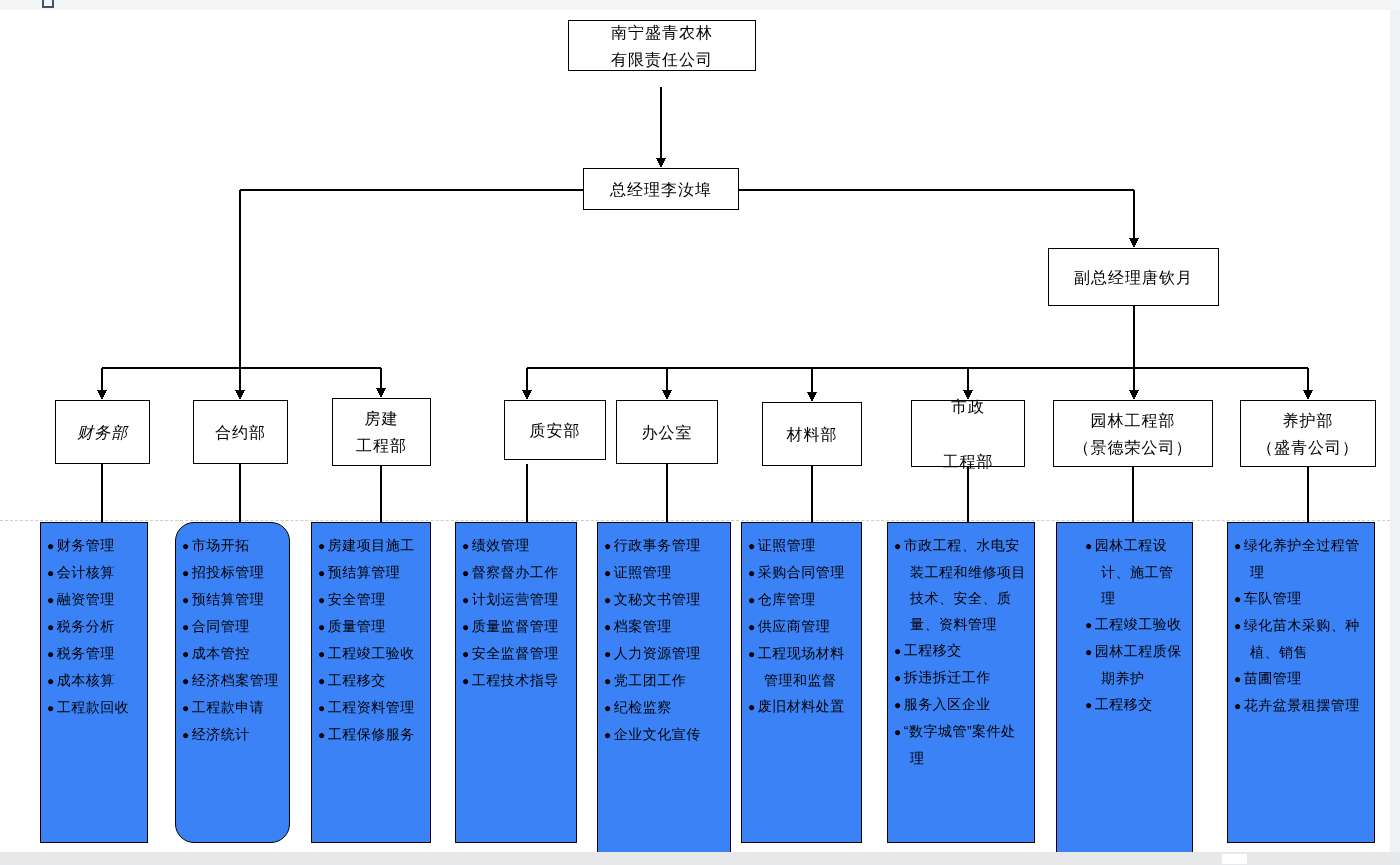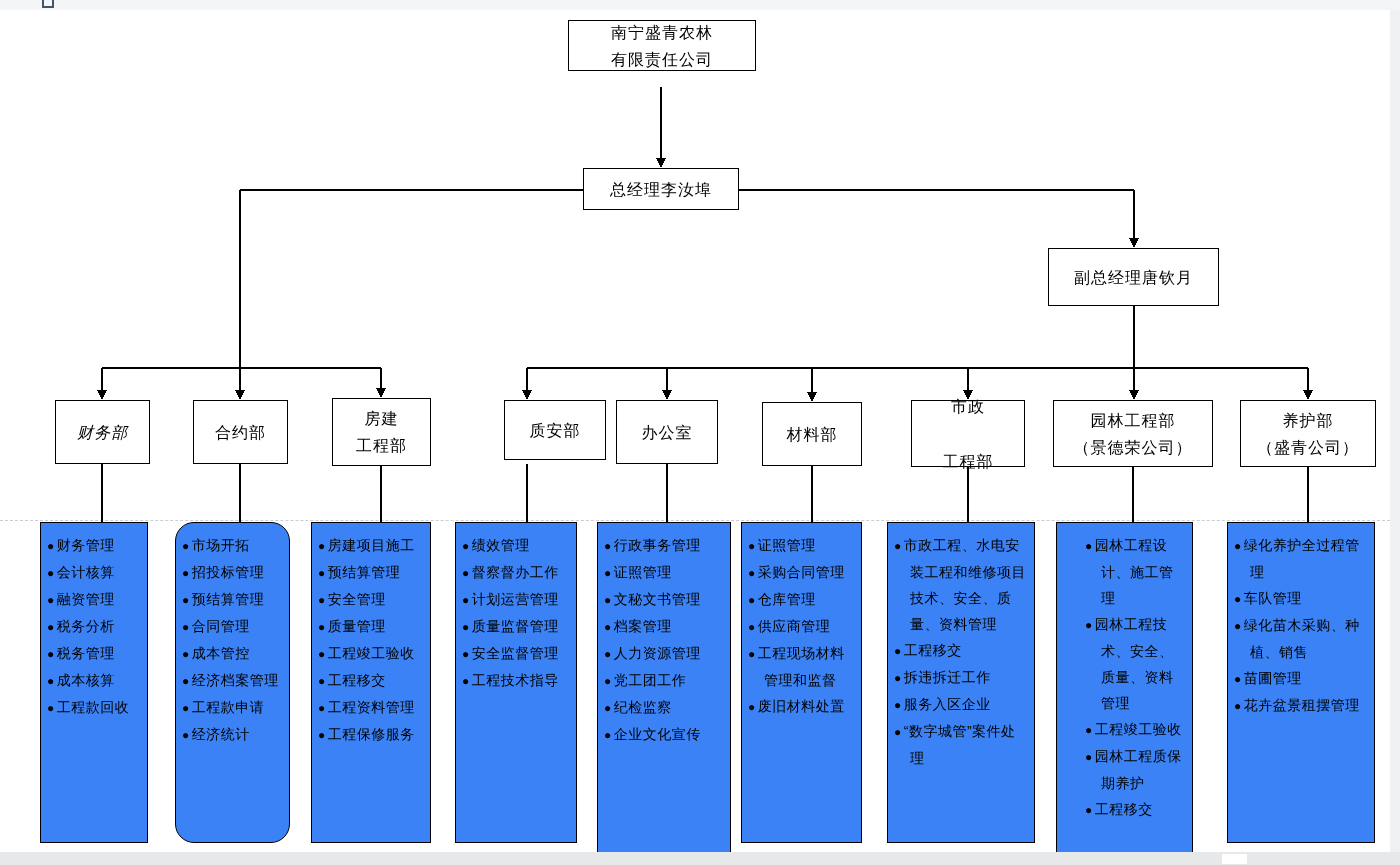--- a/index.html
+++ b/index.html
@@ -193,21 +193,20 @@
         <div class="duty"><span class="bullet">●</span><span>拆违拆迁工作</span></div>
         <div class="duty"><span class="bullet">●</span><span>服务入区企业</span></div>
         <div class="duty"><span class="bullet">●</span><span>“数字城管”案件处理</span></div>
       </div>
       <div class="node" style="left: 1053px; top: 400px; width: 160px; height: 67px;">
         <div>园林工程部</div>
         <div>（景德荣公司）</div>
       </div>
       <div class="list-box" style="left: 1056px; top: 522px; width: 137px; height: 358px; padding-left: 28px;">
         <div class="duty"><span class="bullet">●</span><span>园林工程设计、施工管理</span></div>
-        <div class="duty"><span class="bullet">●</span><span>园林工程技术、安全、质量、资料管理</span></div>
         <div class="duty"><span class="bullet">●</span><span>工程竣工验收</span></div>
         <div class="duty"><span class="bullet">●</span><span>园林工程质保期养护</span></div>
         <div class="duty"><span class="bullet">●</span><span>工程移交</span></div>
       </div>
       <div class="node" style="left: 1240px; top: 400px; width: 136px; height: 67px;">
         <div>养护部</div>
         <div>（盛青公司）</div>
       </div>
       <div class="list-box" style="left: 1227px; top: 522px; width: 148px; height: 321px;">
         <div class="duty"><span class="bullet">●</span><span>绿化养护全过程管理</span></div>

